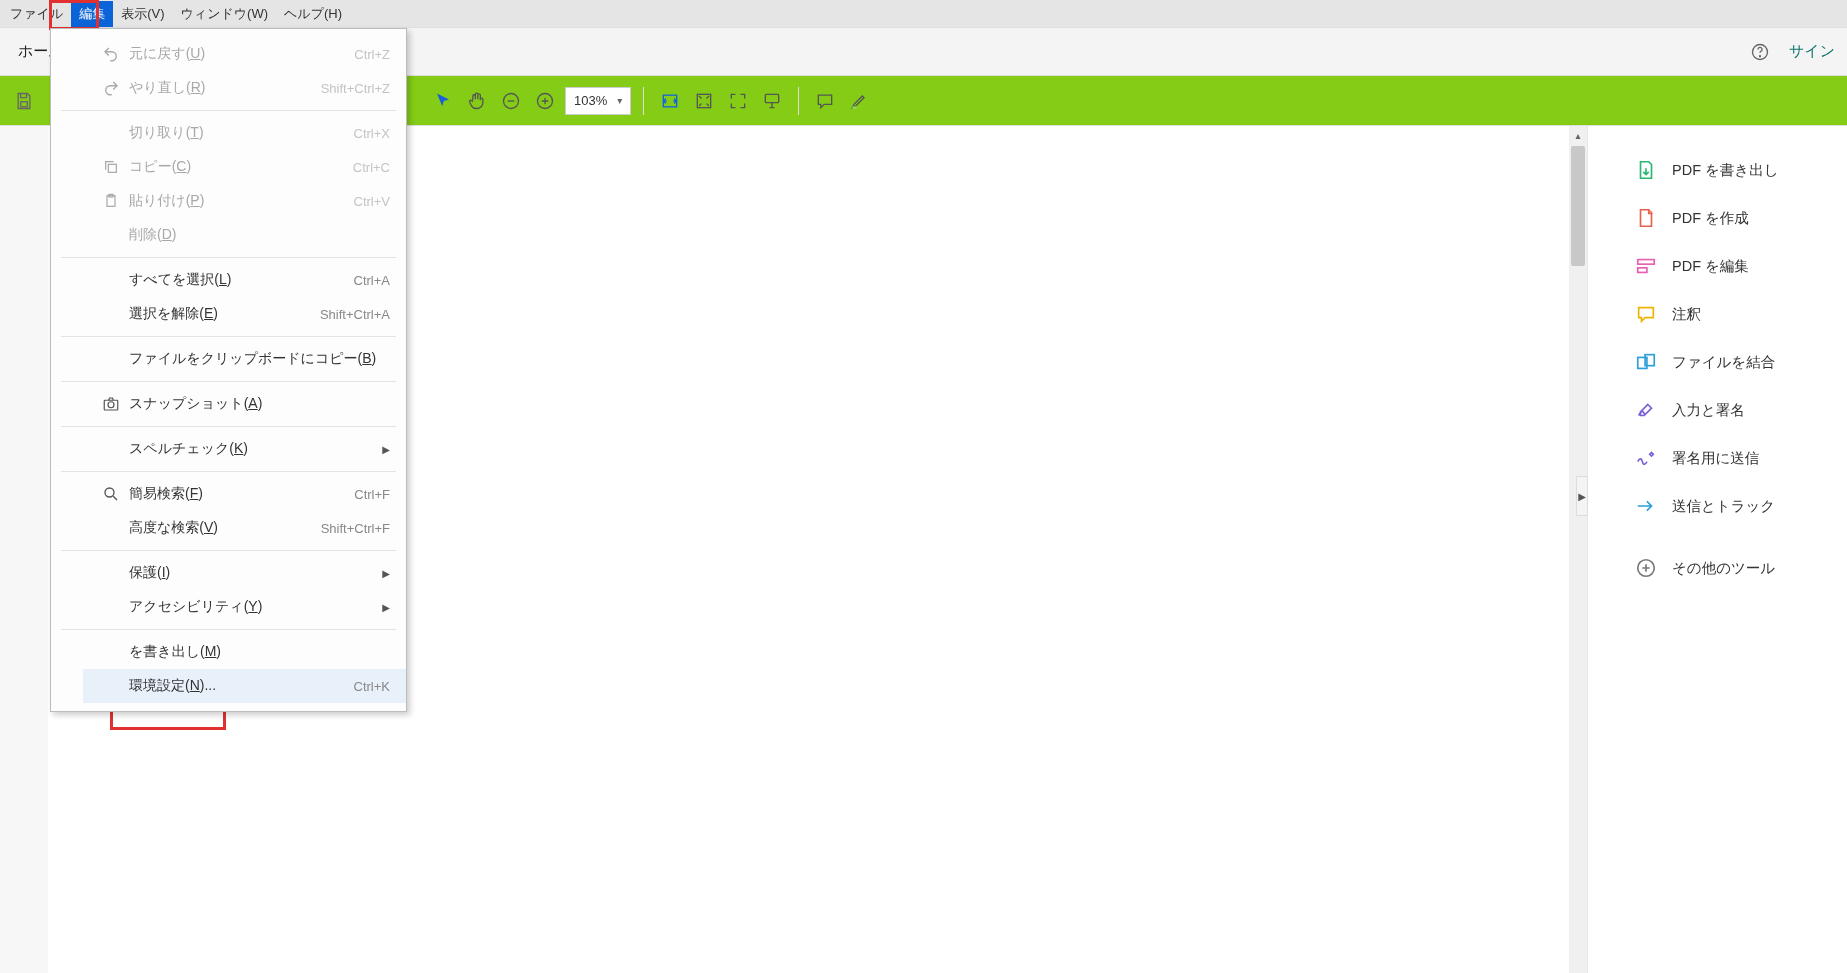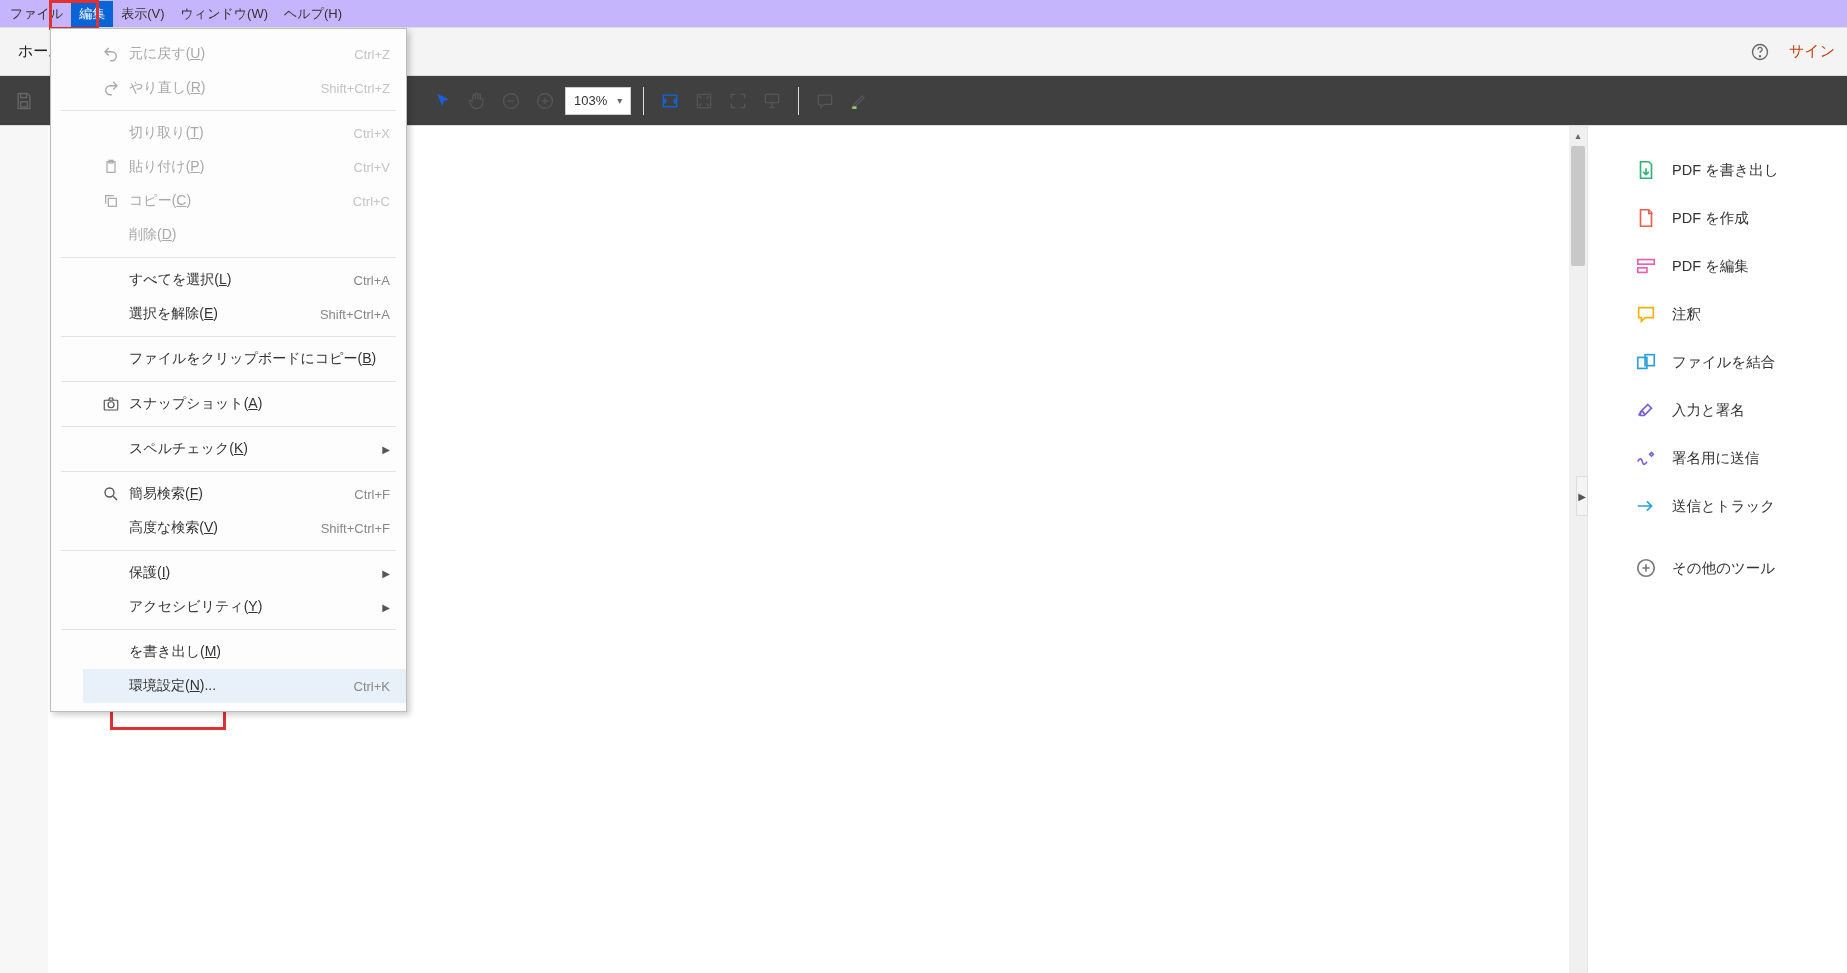--- a/index.html
+++ b/index.html
@@ -1,31 +1,31 @@
 <!DOCTYPE html>
 <html><head>
 <meta charset="utf-8">
 <style>
 * { margin: 0; padding: 0; box-sizing: border-box; font-family: "Yu Gothic UI", "Meiryo", sans-serif; }
 body { background: #fff; overflow: hidden; width: 1847px; height: 973px; position: relative; }
 
-.menubar { height: 28px; background: #c4b5fd; display: flex; align-items: center; padding-left: 2px; border-bottom: 1px solid #e0e0e0; font-size: 13px; }
+.menubar { height: 28px; background: #e5e5e5; display: flex; align-items: center; padding-left: 2px; border-bottom: 1px solid #e0e0e0; font-size: 13px; }
 .menubar-item { padding: 4px 8px; cursor: default; color: #333; }
 .menubar-item.active { background: #0a64d8; color: #fff; }
 .highlight-box { position: absolute; border: 3px solid #e03030; pointer-events: none; }
 .hl-edit { top: 0; left: 49px; width: 50px; height: 30px; }
 .hl-prefs { top: 694px; left: 110px; width: 116px; height: 36px; }
 
 .tabbar { height: 48px; background: #f4f4f4; border-bottom: 1px solid #ddd; display: flex; align-items: center; padding: 0 12px; justify-content: space-between; }
 .tabbar-left { display: flex; align-items: center; gap: 12px; }
 .tab-home { font-size: 15px; color: #222; padding: 4px 6px; }
 .tabbar-right { display: flex; align-items: center; gap: 16px; }
 .icon-btn { width: 26px; height: 26px; display: flex; align-items: center; justify-content: center; color: #555; }
 
-.toolbar { height: 50px; background: #404040; border-bottom: 1px solid #ddd; display: flex; align-items: center; padding: 0 10px; gap: 6px; }
+.toolbar { height: 50px; background: #84cc16; border-bottom: 1px solid #ddd; display: flex; align-items: center; padding: 0 10px; gap: 6px; }
 .toolbar .sep { width: 1px; height: 28px; background: #ddd; margin: 0 6px; }
 .tool-icon { width: 28px; height: 28px; display: flex; align-items: center; justify-content: center; }
 .zoom-box { display: flex; align-items: center; border: 1px solid #ccc; background: #fff; height: 28px; padding: 0 8px; gap: 10px; font-size: 13px; color: #333; }
 
 .main { position: absolute; top: 126px; left: 0; right: 0; bottom: 0; display: flex; }
 .leftgutter { width: 48px; background: #f7f7f7; }
 .content { flex: 1; background: #fff; position: relative; }
 .scroll-track { position: absolute; right: 0; top: 0; width: 18px; bottom: 0; background: #f0f0f0; }
 .scroll-thumb { position: absolute; right: 2px; top: 20px; width: 14px; height: 120px; background: #c8c8c8; border-radius: 2px; }
 .scroll-arrow { position: absolute; right: 0; top: 0; width: 18px; height: 18px; display: flex; align-items: center; justify-content: center; color: #666; font-size: 10px; }
@@ -65,21 +65,21 @@
     <div class="tab-home">ホーム</div>
   </div>
   <div class="tabbar-right">
     <div class="icon-btn">
       <svg width="20" height="20" viewBox="0 0 24 24" fill="none" stroke="#666" stroke-width="1.6">
           <circle cx="12" cy="12" r="9"></circle>
           <path d="M9.5 9a2.5 2.5 0 1 1 3.5 2.3c-.8.4-1 1-1 1.7"></path>
           <circle cx="12" cy="17" r=".6" fill="#666"></circle>
         </svg>
     </div>
-    <div style="font-size:15px;color:#c2410c">サイン</div>
+    <div style="font-size:15px;color:#0f766e">サイン</div>
   </div>
 </div>
 
 <div class="toolbar">
   <div class="tool-icon">
     <svg width="20" height="20" viewBox="0 0 24 24" fill="none" stroke="#666" stroke-width="1.6">
         <path d="M5 3h11l3 3v15H5z"></path>
         <path d="M8 3v5h7V3"></path>
         <rect x="8" y="13" width="8" height="6"></rect>
       </svg>
@@ -266,36 +266,36 @@
   </div>
   <div class="dd-sep"></div>
   <div class="dd-item disabled">
     <span class="dd-icon"></span>
     <span class="dd-label"><span>切り取り</span>(<span class="ul">T</span>)</span>
     <span class="dd-shortcut">Ctrl+X</span>
   </div>
   <div class="dd-item disabled">
     <span class="dd-icon">
         <svg width="16" height="16" viewBox="0 0 24 24" fill="none" stroke="currentColor" stroke-width="1.8">
+          <rect x="8" y="8" width="12" height="12"></rect>
+          <path d="M4 16V4h12"></path>
+        </svg>
+      </span>
+    <span class="dd-label"><span>コピー</span>(<span class="ul">C</span>)</span>
+    <span class="dd-shortcut">Ctrl+C</span>
+  </div>
+  <div class="dd-item disabled">
+    <span class="dd-icon">
+        <svg width="16" height="16" viewBox="0 0 24 24" fill="none" stroke="currentColor" stroke-width="1.8">
           <rect x="6" y="4" width="12" height="16"></rect>
           <rect x="9" y="2" width="6" height="4"></rect>
         </svg>
       </span>
     <span class="dd-label"><span>貼り付け</span>(<span class="ul">P</span>)</span>
     <span class="dd-shortcut">Ctrl+V</span>
-  </div>
-  <div class="dd-item disabled">
-    <span class="dd-icon">
-        <svg width="16" height="16" viewBox="0 0 24 24" fill="none" stroke="currentColor" stroke-width="1.8">
-          <rect x="8" y="8" width="12" height="12"></rect>
-          <path d="M4 16V4h12"></path>
-        </svg>
-      </span>
-    <span class="dd-label"><span>コピー</span>(<span class="ul">C</span>)</span>
-    <span class="dd-shortcut">Ctrl+C</span>
   </div>
   <div class="dd-item disabled">
     <span class="dd-icon"></span>
     <span class="dd-label"><span>削除</span>(<span class="ul">D</span>)</span>
   </div>
   <div class="dd-sep"></div>
   <div class="dd-item">
     <span class="dd-icon"></span>
     <span class="dd-label"><span>すべてを選択</span>(<span class="ul">L</span>)</span>
     <span class="dd-shortcut">Ctrl+A</span>

